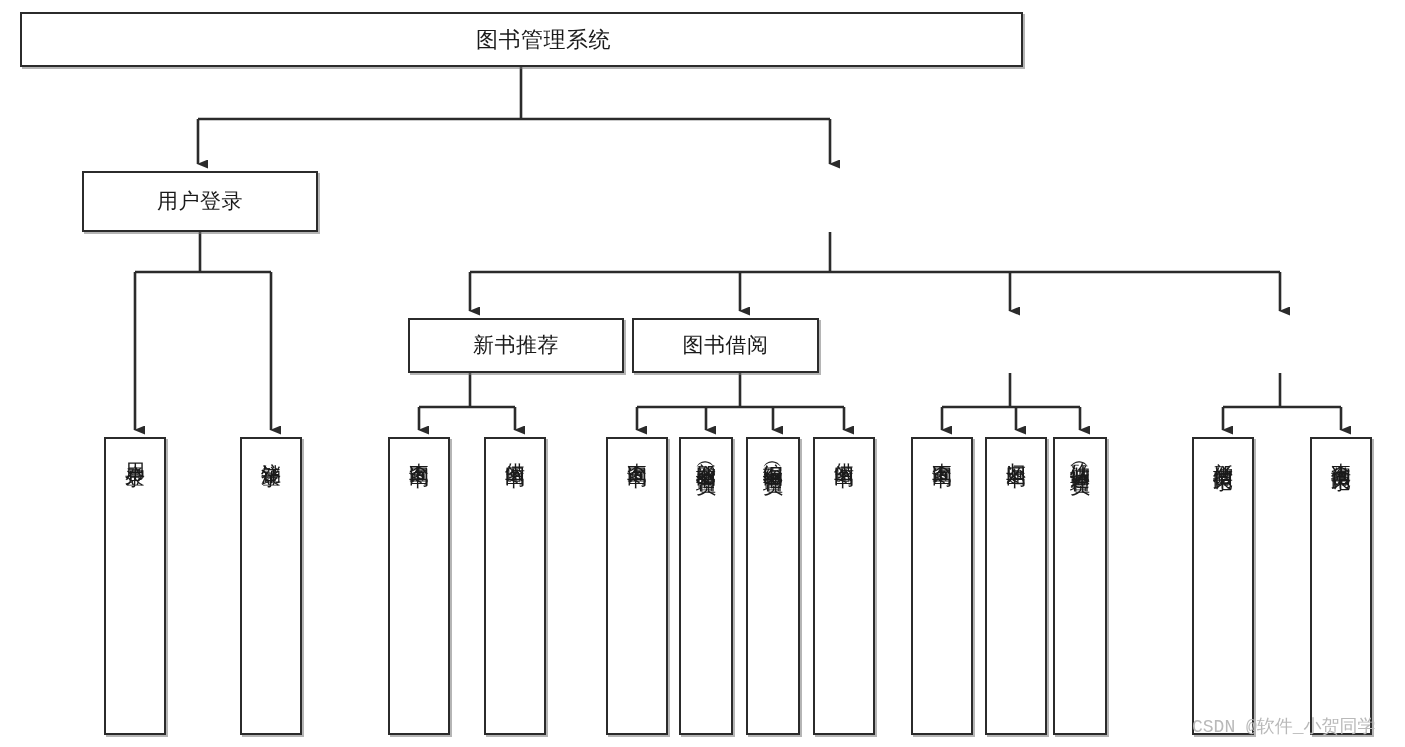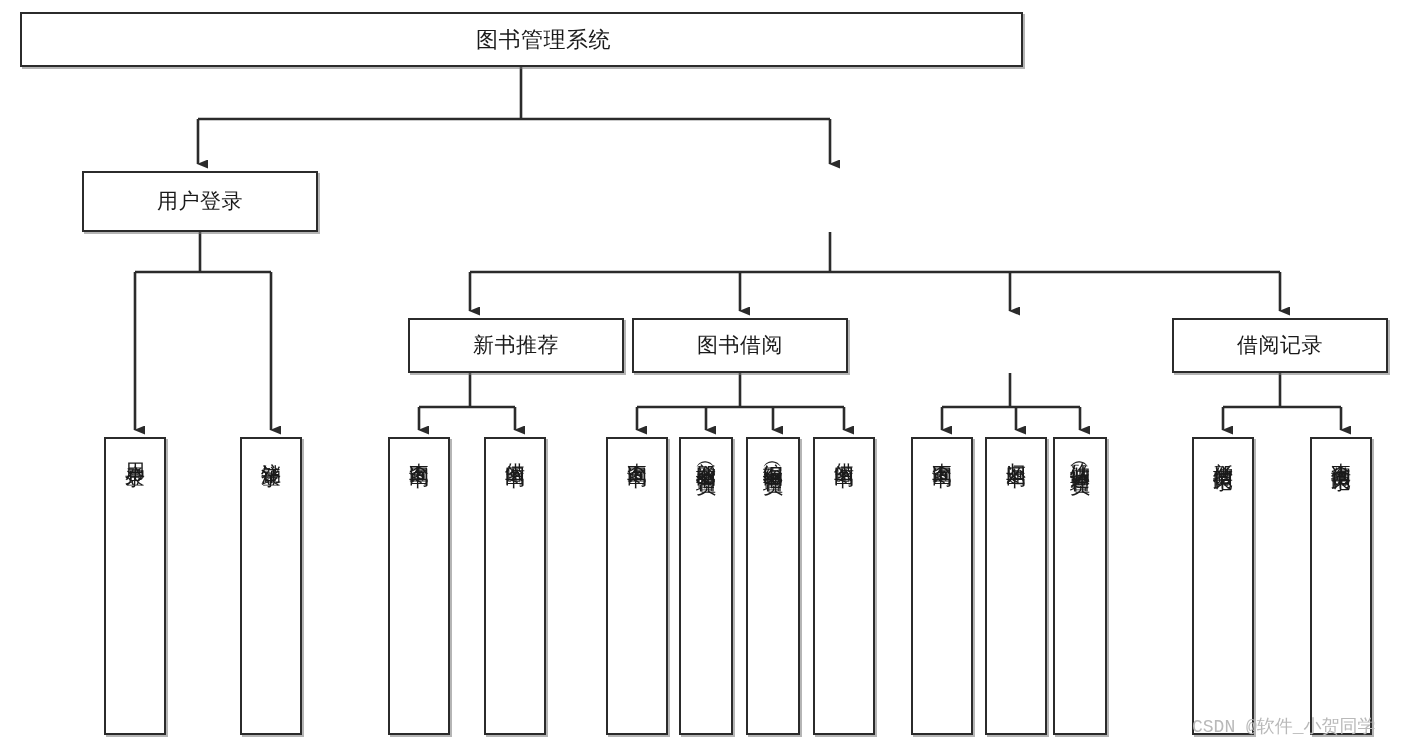--- a/index.html
+++ b/index.html
@@ -131,25 +131,22 @@
     <span class="label">图书管理系统</span>
   </div>
 
   <div class="node h" style="left:82px; top:171px; width:236px; height:61px;">
     <span class="label">用户登录</span>
   </div>
 
   <div class="node h" style="left:362px; top:318px; width:216px; height:55px;margin-left:46px;">
     <span class="label">新书推荐</span>
   </div>
-  <div class="node h" style="left:632px; top:318px; width:216px; height:55px;">
+  <div class="node h" style="left:632px; top:318px; width:187px; height:55px;">
     <span class="label">图书借阅</span>
-  </div>
-  <div class="node h" style="left:1172px; top:318px; width:216px; height:55px;">
-    <span class="label">借阅记录</span>
   </div>
 
   <div class="node v" style="left:104px; top:437px; width:62px; height:298px;">
     <span class="label">用户登录</span>
   </div>
   <div class="node v" style="left:240px; top:437px; width:62px; height:298px;">
     <span class="label">注销登录</span>
   </div>
   <div class="node v" style="left:388px; top:437px; width:62px; height:298px;">
     <span class="label">查询图书</span>

